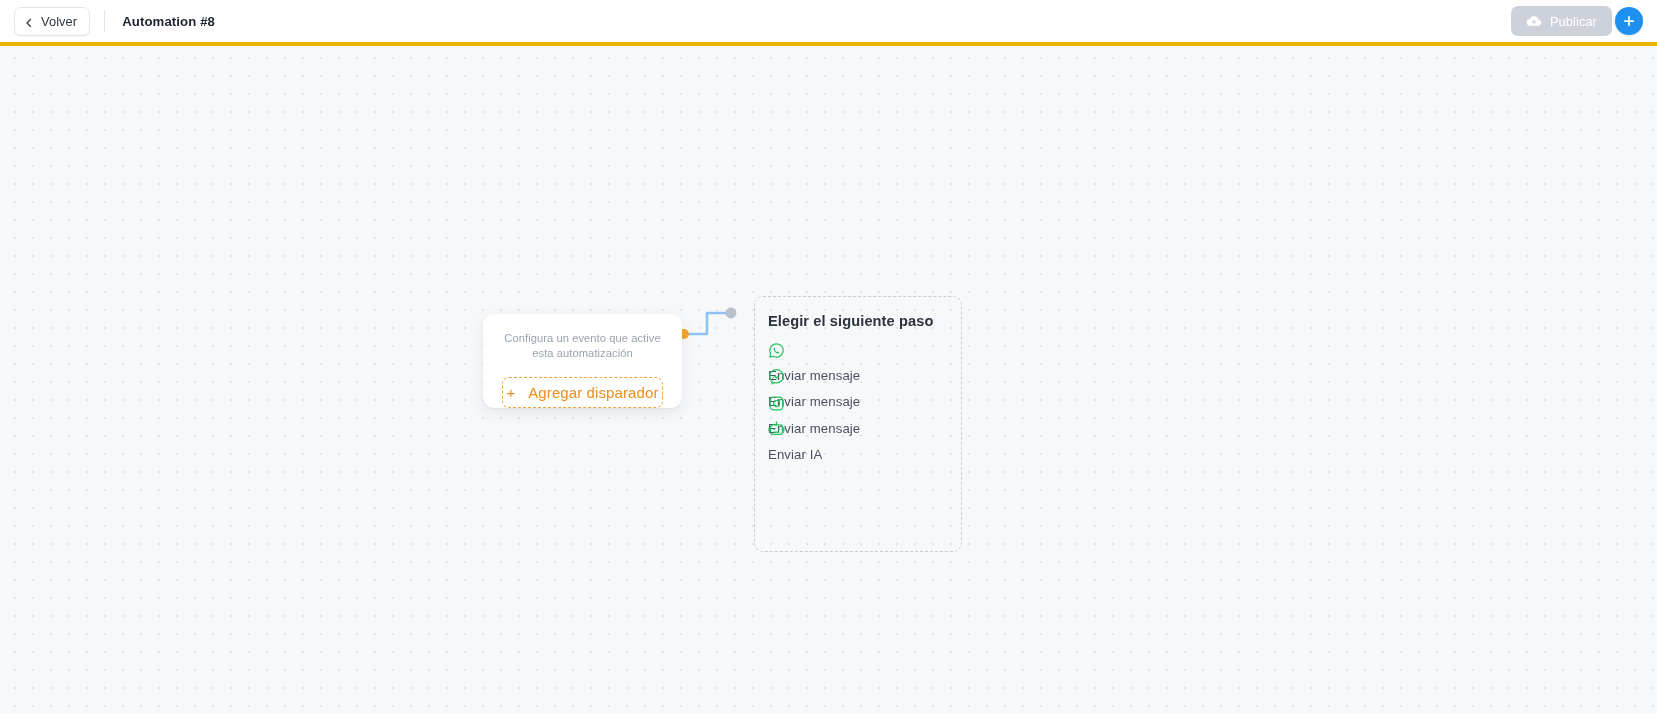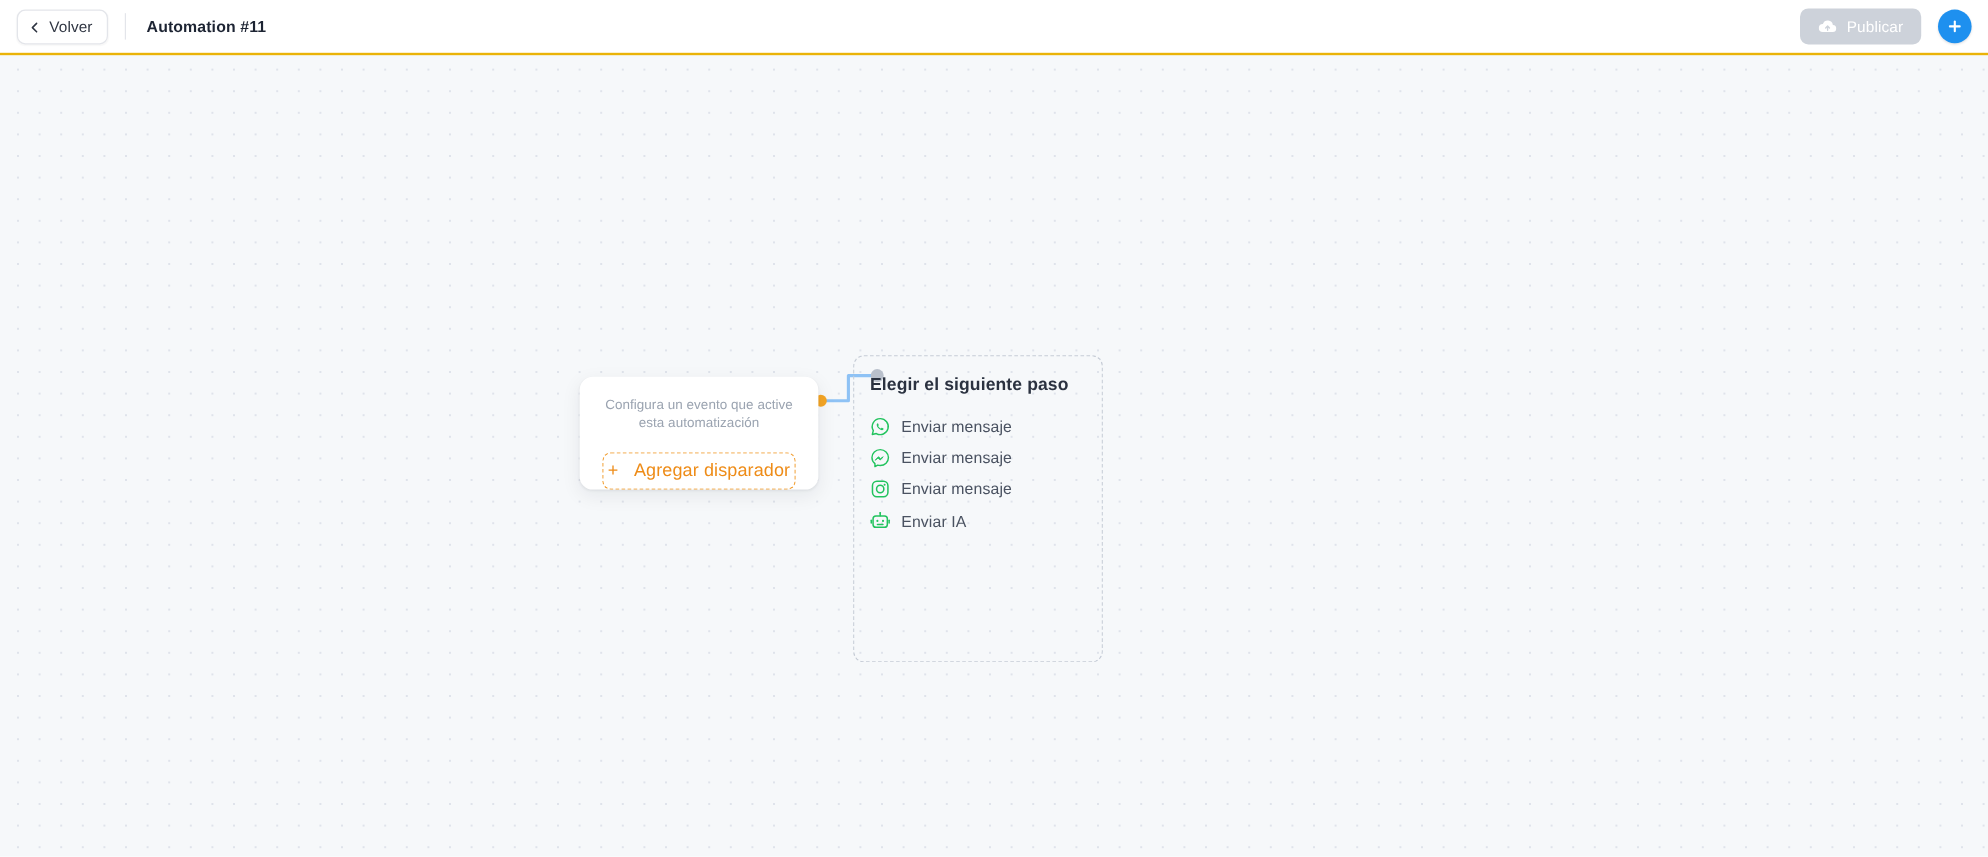--- a/index.html
+++ b/index.html
@@ -19,21 +19,21 @@
     background: #ffffff;
   }
 
   
   #header {
     position: absolute;
     left: 0; top: 0;
     width: 1657px;
     height: 46px;
     background: #ffffff;
-    border-bottom: 2px solid #eab308;
+    border-bottom: 4px solid #eab308;
     display: flex;
     align-items: center;
     z-index: 30;
   }
 
   #back-button {
     margin-left: 14px;
     height: 29px;
     padding: 0 12px 0 8px;
     display: flex;
@@ -68,21 +68,21 @@
     font-size: 13.2px;
     font-weight: 700;
     color: #1d2433;
     letter-spacing: .1px;
   }
 
   #header-right {
     margin-left: auto;
     display: flex;
     align-items: center;
-    gap: 14px;
+    gap: 3px;
     margin-right: 14px;
   }
 
   #publish-button {
     height: 30px;
     padding: 0 15px;
     display: flex;
     align-items: center;
     gap: 8px;
     background: #cdd2da;
@@ -200,45 +200,46 @@
     top: 255px;
     width: 70px;
     height: 45px;
     z-index: 4;
     overflow: visible;
   }
 
   
   #next-step-panel {
     position: absolute;
-    left: 711px;
+    left: 754px;
     top: 250px;
     width: 208px;
     height: 256px;
     border: 1px dashed #c6ccd6;
     border-radius: 9px;
     background: transparent;
     padding: 16px 0 0 13px;
     z-index: 5;
   }
 
   #next-step-title {
     font-size: 14.6px;
     font-weight: 700;
     color: #2b3240;
     letter-spacing: .1px;
     margin-bottom: 13px;
   }
 
   .step-item {
     display: flex;
-    align-items: center;
+    align-items: flex-start;
     gap: 9px;
     height: 26.4px;
     cursor: pointer;
+    flex-direction: column;
   }
   .step-item .ico {
     width: 17px; height: 17px;
     flex: none;
     display: block;
     color: #22c35e;
   }
   .step-item .lbl {
     font-size: 13.2px;
     color: #4a5261;
@@ -256,21 +257,21 @@
       <span class="chev">
         <svg viewBox="0 0 24 24" fill="none" stroke="currentColor" stroke-width="2.6" stroke-linecap="round" stroke-linejoin="round">
           <polyline points="15 5 8 12 15 19"></polyline>
         </svg>
       </span>
       <span class="lbl">Volver</span>
     </div>
 
     <div id="header-divider"></div>
 
-    <div id="page-title">Automation #11</div>
+    <div id="page-title">Automation #8</div>
 
     <div id="header-right">
 
       <div id="publish-button">
         <span class="cloud">
           <svg viewBox="0 0 24 24" fill="#ffffff">
             <path d="M18.6 10.1A6.5 6.5 0 0 0 6.1 9 5 5 0 0 0 6 19h12a4.4 4.4 0 0 0 .6-8.9z"></path>
             <path d="M12 17.6a.85.85 0 0 0 .85-.85v-3.1l.95.95a.85.85 0 0 0 1.2-1.2l-2.4-2.4a.85.85 0 0 0-1.2 0l-2.4 2.4a.85.85 0 0 0 1.2 1.2l.95-.95v3.1c0 .47.38.85.85.85z" fill="#cdd2da"></path>
           </svg>
         </span>

